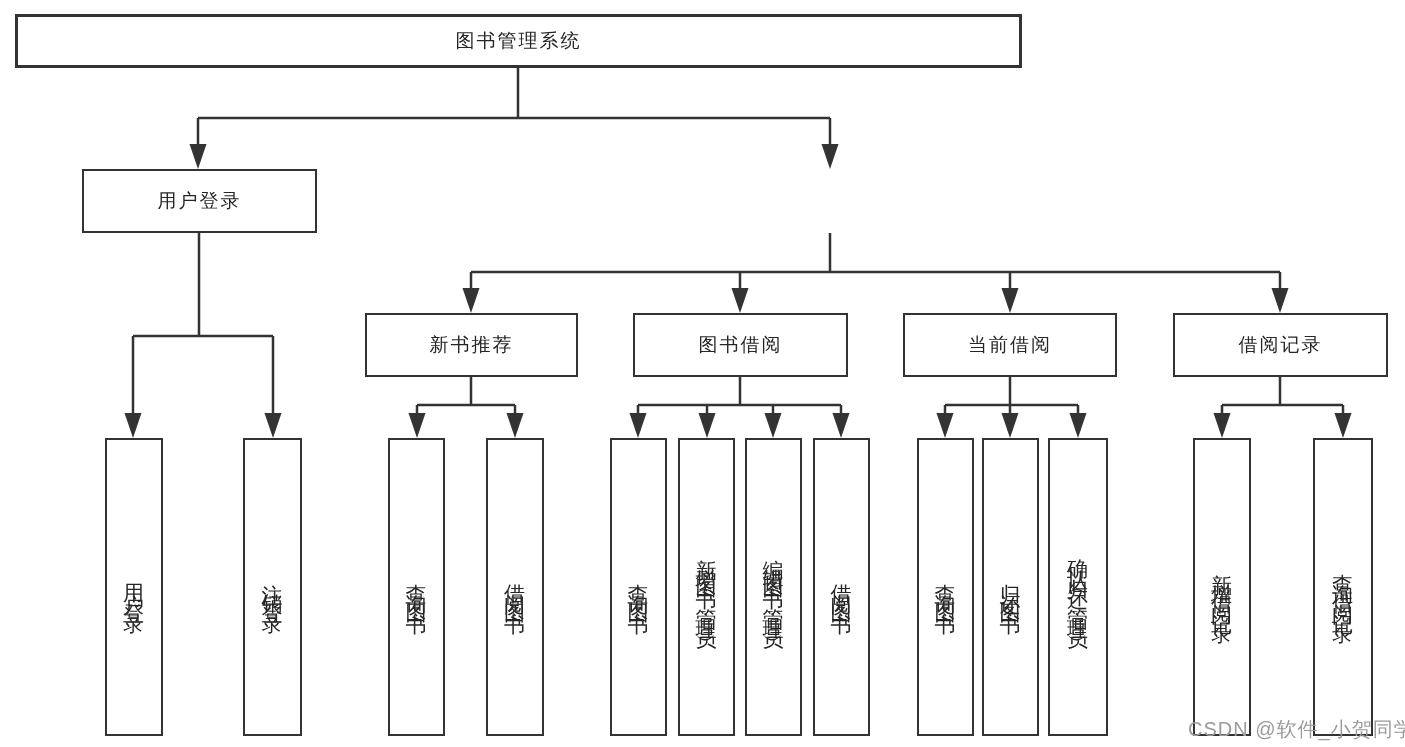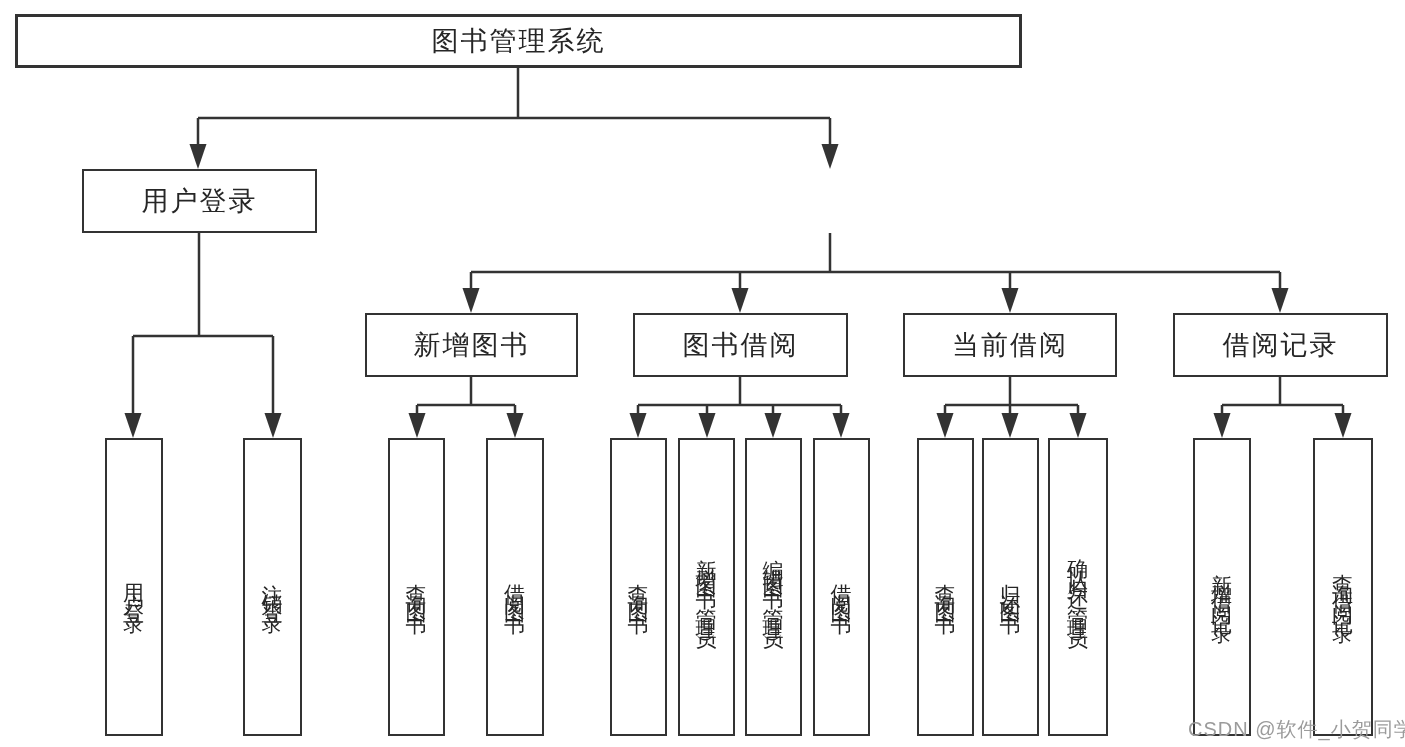--- a/index.html
+++ b/index.html
@@ -25,21 +25,21 @@
     position: absolute;
     box-sizing: border-box;
     border: 2.5px solid #333333;
     background: #ffffff;
     display: flex;
     align-items: center;
     justify-content: center;
     color: #262626;
   }
   .hnode {
-    font-size: 27px;
+    font-size: 19px;
     letter-spacing: 2px;
     white-space: nowrap;
   }
   .vnode span {
     writing-mode: vertical-rl;
     text-orientation: mixed;
     font-size: 21px;
     letter-spacing: 10px;
     line-height: 1;
     white-space: nowrap;
@@ -95,21 +95,21 @@
 
   <div class="node hnode" style="left:15px; top:14px; width:1007px; height:54px; border-width:3px;">
     <span>图书管理系统</span>
   </div>
 
   <div class="node hnode" style="left:82px; top:169px; width:235px; height:64px;">
     <span>用户登录</span>
   </div>
 
   <div class="node hnode" style="left:365px; top:313px; width:213px; height:64px;">
-    <span>新增图书</span>
+    <span>新书推荐</span>
   </div>
   <div class="node hnode" style="left:633px; top:313px; width:215px; height:64px;">
     <span>图书借阅</span>
   </div>
   <div class="node hnode" style="left:903px; top:313px; width:214px; height:64px;">
     <span>当前借阅</span>
   </div>
   <div class="node hnode" style="left:1173px; top:313px; width:215px; height:64px;">
     <span>借阅记录</span>
   </div>

